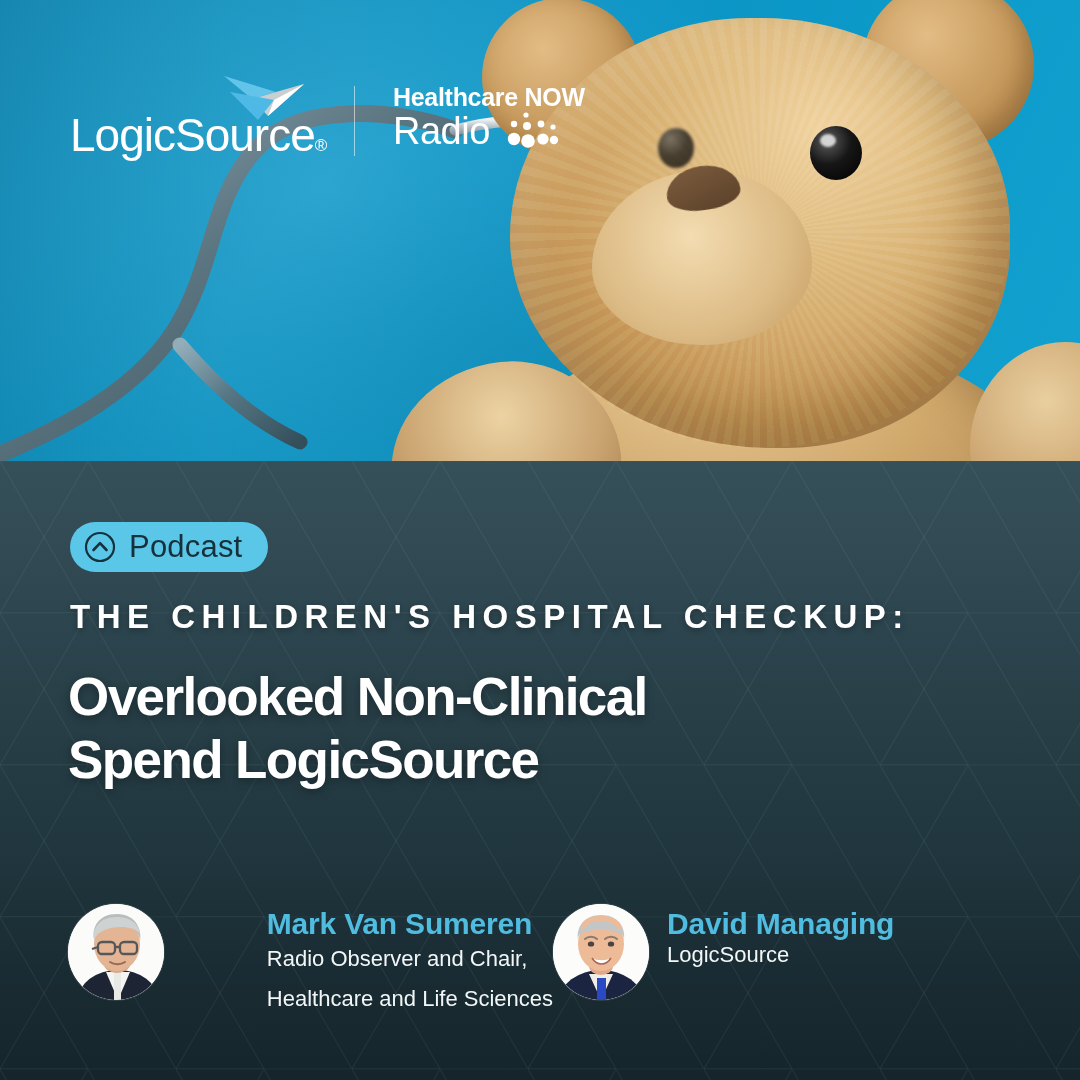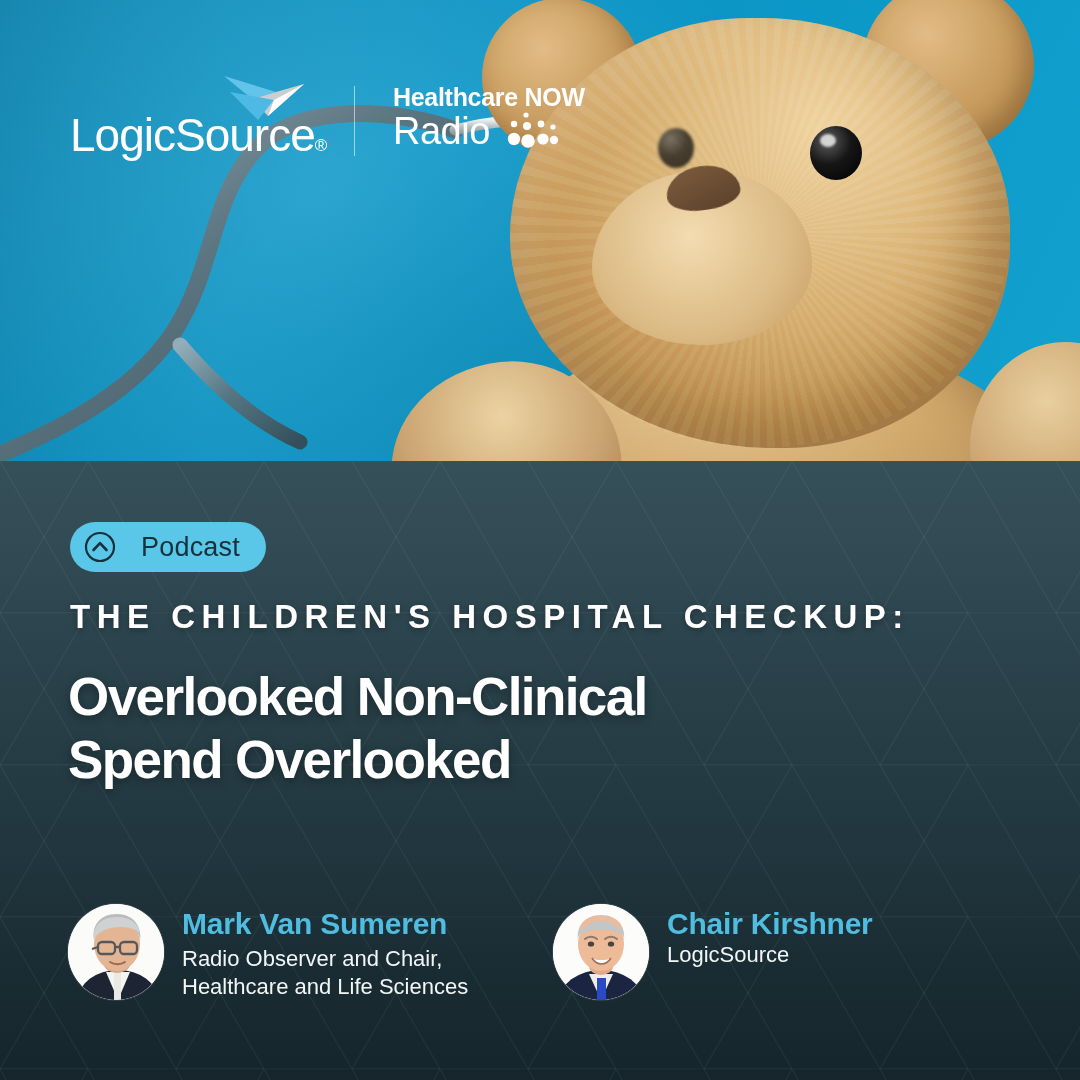--- a/index.html
+++ b/index.html
@@ -192,25 +192,24 @@
     background: #5ac6e8;
     border-radius: 25px;
     z-index: 4;
   }
   .badge-icon {
     width: 32px; height: 32px;
     display: block;
   }
   .badge-label {
     color: #16313c;
-    font-size: 27px;
+    font-size: 31px;
     font-weight: 400;
     letter-spacing: .2px;
     font-family: "Liberation Sans", sans-serif;
-    margin-left: 12px;
   }
 
   .eyebrow {
     position: absolute;
     left: 70px; top: 137px;
     color: #ffffff;
     font-size: 33px;
     font-weight: 700;
     letter-spacing: 6.5px;
     text-shadow: 0 2px 6px rgba(0,0,0,.30);
@@ -233,21 +232,21 @@
   .headline .l { display: block; }
 
   
   .speakers {
     position: absolute;
     left: 68px; top: 443px;
     width: 960px;
     display: flex;
     z-index: 4;
   }
-  .speaker { display: flex; align-items: flex-start; gap: 18px; }
+  .speaker { display: flex; align-items: flex-start; gap: 18px; justify-content: space-between; }
   .speaker.s0 { width: 485px; }
   .avatar {
     width: 96px; height: 96px;
     border-radius: 50%;
     overflow: hidden;
     flex: 0 0 96px;
     background: #fff;
     position: relative;
     box-shadow: 0 0 0 1px rgba(255,255,255,.10);
   }
@@ -385,21 +384,21 @@
         <circle cx="16" cy="16" r="14" fill="none" stroke="#16313c" stroke-width="2.2"></circle>
         <path d="M9.5 19 L16 12.2 L22.5 19" fill="none" stroke="#16313c" stroke-width="2.6" stroke-linecap="round" stroke-linejoin="round"></path>
       </svg>
       <span class="badge-label">Podcast</span>
     </div>
 
     <div class="eyebrow">THE CHILDREN'S HOSPITAL CHECKUP:</div>
 
     <div class="headline">
       <span class="l">Overlooked Non-Clinical</span>
-      <span class="l">Spend Overlooked</span>
+      <span class="l">Spend LogicSource</span>
     </div>
 
     <div class="speakers">
 
       <div class="speaker s0">
         <div class="avatar">
           <svg width="96" height="96" viewBox="0 0 96 96">
             <rect width="96" height="96" fill="#fbfbfa"></rect>
             <ellipse cx="50" cy="96" rx="40" ry="30" fill="#1d2535"></ellipse>
             <path d="M38 68 L50 96 L62 68 Z" fill="#f4f4f2"></path>
@@ -411,21 +410,21 @@
             <rect x="30" y="38" width="17" height="12" rx="4" fill="none" stroke="#57575a" stroke-width="2.3"></rect>
             <rect x="52" y="38" width="17" height="12" rx="4" fill="none" stroke="#57575a" stroke-width="2.3"></rect>
             <path d="M47 43 L52 43" stroke="#57575a" stroke-width="2.3"></path>
             <path d="M30 43 L24 45" stroke="#57575a" stroke-width="2.3"></path>
             <path d="M42 58 C46 61, 53 61, 57 58" stroke="#9b6a52" stroke-width="2" fill="none" stroke-linecap="round"></path>
           </svg>
         </div>
         <div class="sp-text">
           <div class="sp-name">Mark Van Sumeren</div>
           <div class="sp-role">Radio Observer and Chair,</div>
-          <div class="sp-role" style="margin-top:0">Healthcare and Life Sciences</div>
+          <div class="sp-role" style="margin-top:12px">Healthcare and Life Sciences</div>
         </div>
       </div>
 
       <div class="speaker s1">
         <div class="avatar">
           <svg width="96" height="96" viewBox="0 0 96 96">
             <rect width="96" height="96" fill="#fcfcfb"></rect>
             <ellipse cx="48" cy="98" rx="42" ry="32" fill="#1b2440"></ellipse>
             <path d="M36 70 L48 96 L60 70 Z" fill="#f0eee7"></path>
             <rect x="44" y="74" width="9" height="24" fill="#2a49c4"></rect>
@@ -436,20 +435,20 @@
             <path d="M28 31 C30 22, 38 17, 48 17 C58 17, 66 22, 68 31 C62 24, 34 24, 28 31 Z" fill="#c3c6c7"></path>
             <ellipse cx="38" cy="40" rx="3.2" ry="2.6" fill="#4a4340"></ellipse>
             <ellipse cx="58" cy="40" rx="3.2" ry="2.6" fill="#4a4340"></ellipse>
             <path d="M32 35 C35 32, 41 32, 44 35" stroke="#8c7b6c" stroke-width="2" fill="none" stroke-linecap="round"></path>
             <path d="M52 35 C55 32, 61 32, 64 35" stroke="#8c7b6c" stroke-width="2" fill="none" stroke-linecap="round"></path>
             <path d="M39 54 C44 61, 53 61, 58 54 C53 57, 44 57, 39 54 Z" fill="#fff"></path>
             <path d="M39 54 C44 62, 53 62, 58 54" stroke="#a9695a" stroke-width="1.6" fill="none"></path>
           </svg>
         </div>
         <div class="sp-text">
-          <div class="sp-name">Chair Kirshner</div>
+          <div class="sp-name">David Managing</div>
           <div class="sp-role" style="margin-top:0">LogicSource</div>
         </div>
       </div>
 
     </div>
   </div>
 </div>
 
 </body></html>

